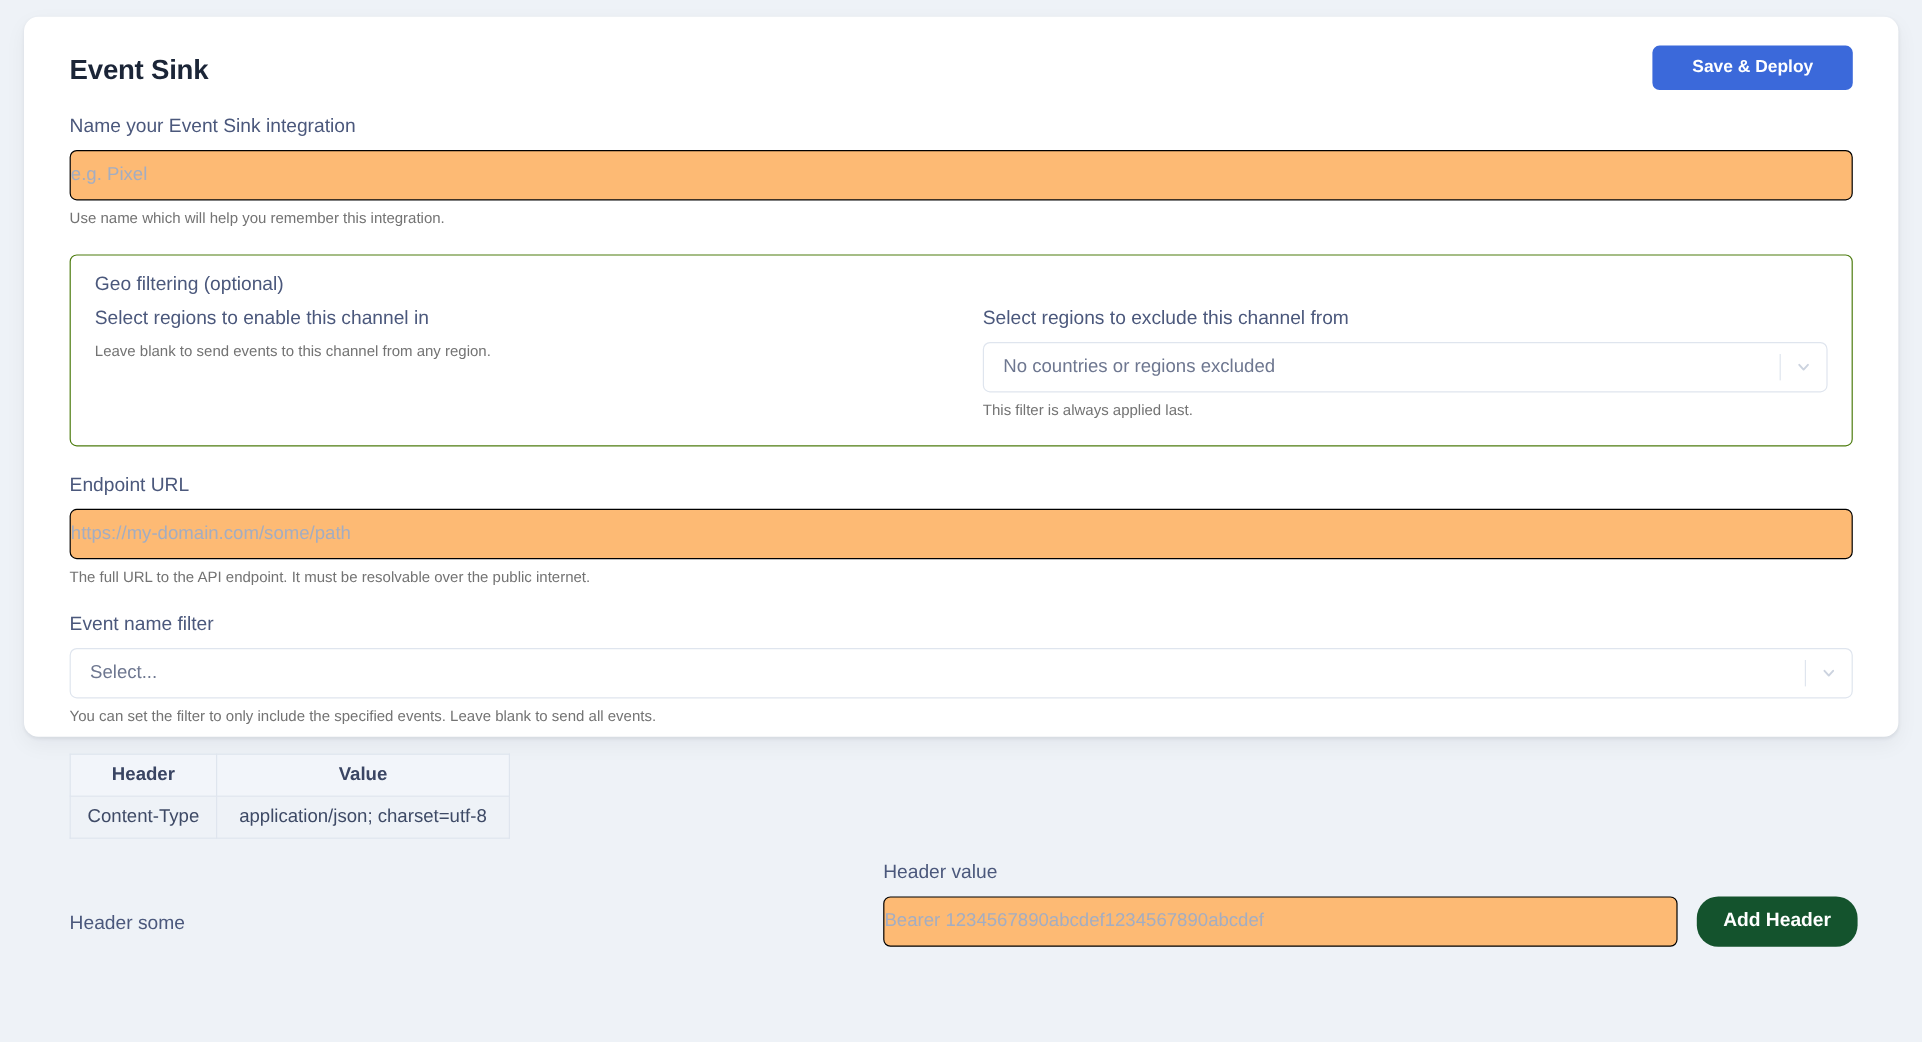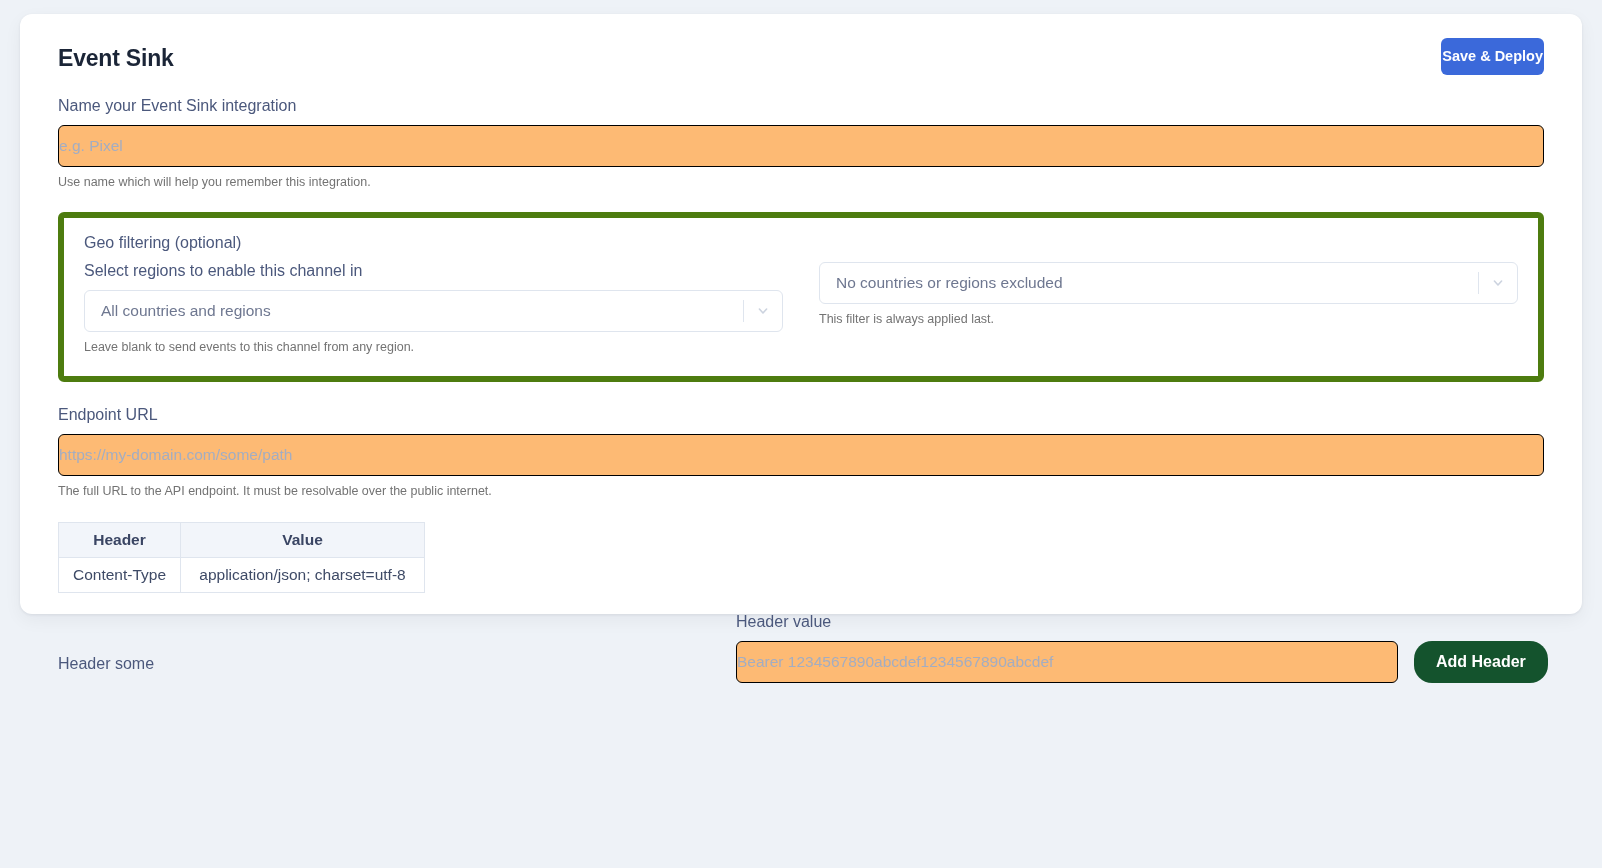--- a/index.html
+++ b/index.html
@@ -48,21 +48,21 @@
     padding-top: 7px;
   }
   .btn-primary {
     background: #3b69da;
     color: #ffffff;
     border: none;
     border-radius: 6px;
     font-family: "Liberation Sans", sans-serif;
     font-size: 14.5px;
     font-weight: bold;
-    padding: 11px 1px;
+    padding: 11px 33px;
     cursor: pointer;
     line-height: 1;
   }
 
   
   .field-label {
     display: block;
     font-size: 16px;
     color: #4b587c;
     margin-bottom: 10px;
@@ -121,21 +121,21 @@
     display: flex;
     align-items: center;
     justify-content: center;
   }
   .select-arrow svg { display: block; }
 
   
   .section { margin-bottom: 22px; }
 
   .geo-box {
-    border: 6px solid #4d7c0f;
+    border: 1px solid #4d7c0f;
     border-radius: 6px;
     padding: 16px 10px 20px 10px;
     margin-bottom: 24px;
   }
   .geo-title {
     font-size: 16px;
     color: #4b587c;
     padding: 0 0 10px 10px;
   }
   .geo-cols {
@@ -206,33 +206,25 @@
       <input class="text-input" type="text" placeholder="e.g. Pixel" style="">
       <div class="help-text">Use name which will help you remember this integration.</div>
     </div>
 
     <div class="geo-box">
       <div class="geo-title">Geo filtering (optional)</div>
       <div class="geo-cols">
 
         <div class="geo-col">
           <label class="field-label">Select regions to enable this channel in</label>
-          <div class="select-control">
-            <span class="select-value">All countries and regions</span>
-            <span class="select-sep"></span>
-            <span class="select-arrow">
-              <svg width="16" height="16" viewBox="0 0 20 20" fill="none" aria-hidden="true">
-                <path d="M5.5 7.5 L10 12.5 L14.5 7.5" stroke="#ccd3df" stroke-width="2" stroke-linecap="round" stroke-linejoin="round"></path>
-              </svg>
-            </span>
-          </div>
           <div class="help-text">Leave blank to send events to this channel from any region.</div>
         </div>
 
         <div class="geo-col">
+          <label class="field-label">Select regions to exclude this channel from</label>
           <div class="select-control">
             <span class="select-value">No countries or regions excluded</span>
             <span class="select-sep"></span>
             <span class="select-arrow">
               <svg width="16" height="16" viewBox="0 0 20 20" fill="none" aria-hidden="true">
                 <path d="M5.5 7.5 L10 12.5 L14.5 7.5" stroke="#ccd3df" stroke-width="2" stroke-linecap="round" stroke-linejoin="round"></path>
               </svg>
             </span>
           </div>
           <div class="help-text">This filter is always applied last.</div>
@@ -240,20 +232,33 @@
 
       </div>
     </div>
 
     <div class="section">
       <label class="field-label">Endpoint URL</label>
       <input class="text-input" type="text" placeholder="https://my-domain.com/some/path" style="">
       <div class="help-text">The full URL to the API endpoint. It must be resolvable over the public internet.</div>
     </div>
 
+    <div class="section">
+      <label class="field-label">Event name filter</label>
+      <div class="select-control">
+        <span class="select-value">Select...</span>
+        <span class="select-sep"></span>
+        <span class="select-arrow">
+          <svg width="16" height="16" viewBox="0 0 20 20" fill="none" aria-hidden="true">
+            <path d="M5.5 7.5 L10 12.5 L14.5 7.5" stroke="#ccd3df" stroke-width="2" stroke-linecap="round" stroke-linejoin="round"></path>
+          </svg>
+        </span>
+      </div>
+      <div class="help-text">You can set the filter to only include the specified events. Leave blank to send all events.</div>
+    </div>
 
     <table class="headers-table">
       <thead>
         <tr>
           <th class="col-header">Header</th>
           <th class="col-value">Value</th>
         </tr>
       </thead>
       <tbody>
         <tr>

